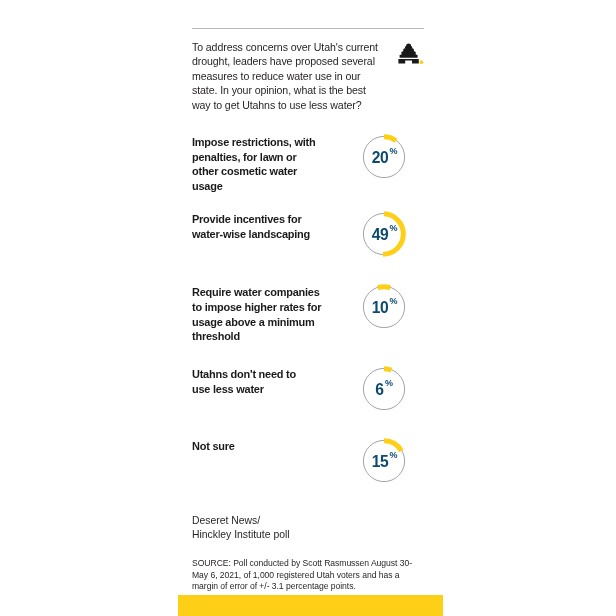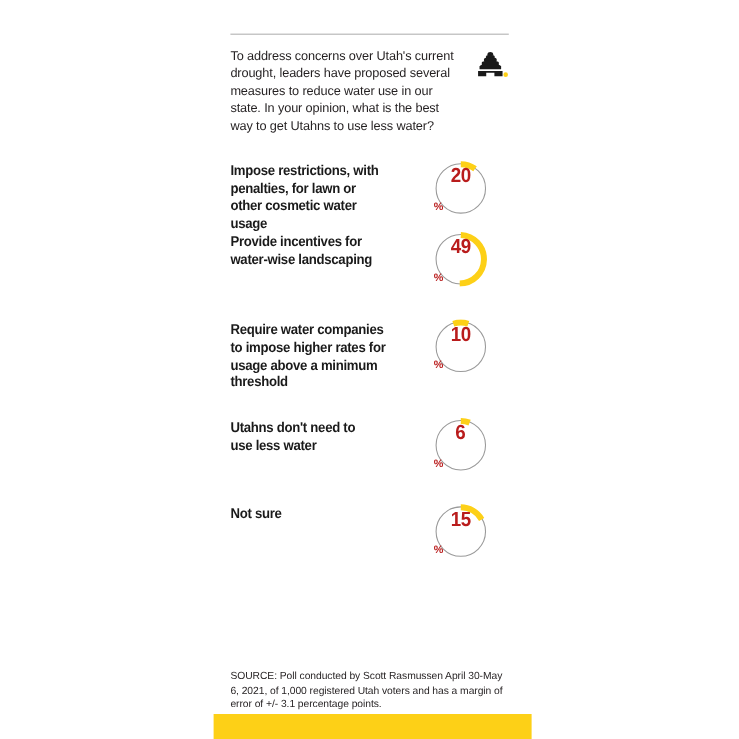--- a/index.html
+++ b/index.html
@@ -96,39 +96,38 @@
     position: absolute;
     left: 0;
     top: 0;
     width: 46px;
     height: 46px;
     display: flex;
     align-items: center;
     justify-content: center;
     font-family: "Liberation Sans Narrow", "Liberation Sans", sans-serif;
     font-weight: bold;
-    color: #b91c1c;
+    color: #0c4a6e;
     letter-spacing: -0.4px;
-    flex-direction: column;
   }
   .gauge .num {
     font-size: 17px;
     line-height: 17px;
     transform: scaleX(0.92);
   }
   .gauge .pct {
     font-size: 9px;
     line-height: 9px;
     align-self: flex-start;
     margin-top: 13px;
     margin-left: 0.5px;
     font-weight: bold;
   }
   
-  .r0 { }
+  .r0 { margin-bottom: 18px; }
   .r1 { margin-bottom: 18px; }
   .r2 { margin-bottom: 14px; margin-top: 19px; }
   .r3 { margin-bottom: 18px; gap: 44px; }
   .r4 { margin-bottom: 0; }
   .r2 { min-height: 68px; }
   .r0 { min-height: 58px; }
   
   .credit {
     position: absolute;
     left: 0;
@@ -249,18 +248,22 @@
         </svg>
         <div class="value">
           <span class="num">15</span>
             <span class="pct">%</span>
         </div>
       </div>
     </div>
 
   </div>
 
-
-  <div class="source">SOURCE: Poll conducted by Scott Rasmussen April 30-May 6, 2021, of 1,000 registered Utah voters and has a margin of error of +/- 3.1 percentage points.</div>
+  <div class="credit">
+    <div>Deseret News/</div>
+    <div>Hinckley Institute poll</div>
+  </div>
+
+  <div class="source">SOURCE: Poll conducted by Scott Rasmussen August 30-May 6, 2021, of 1,000 registered Utah voters and has a margin of error of +/- 3.1 percentage points.</div>
 
 </div>
 
 <div class="bottom-bar"></div>
 
 </body></html>

